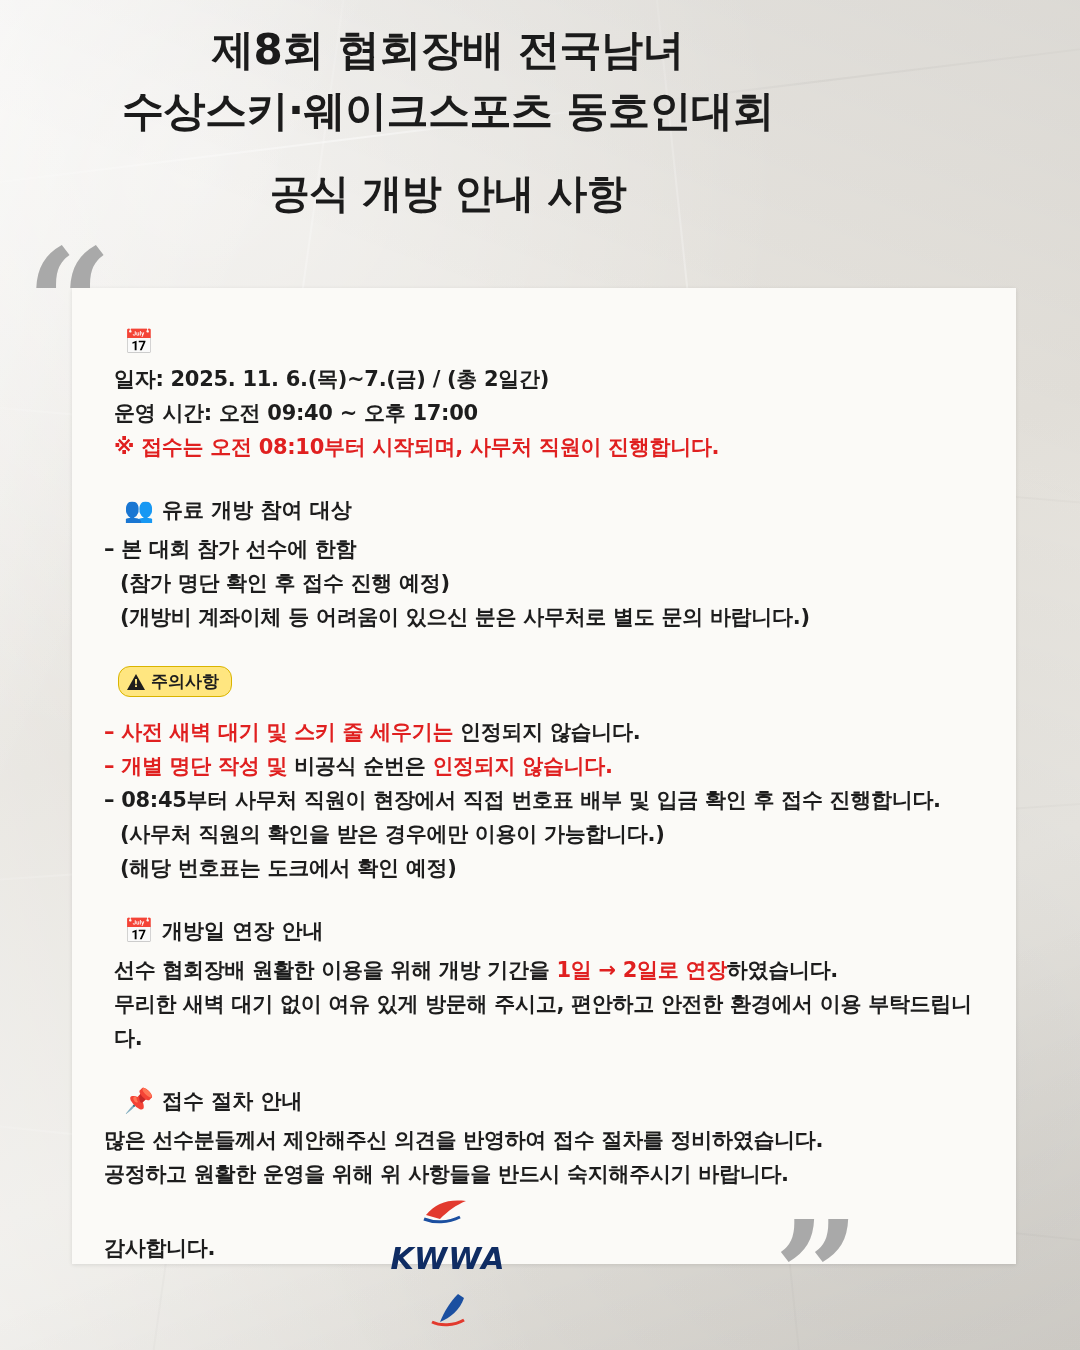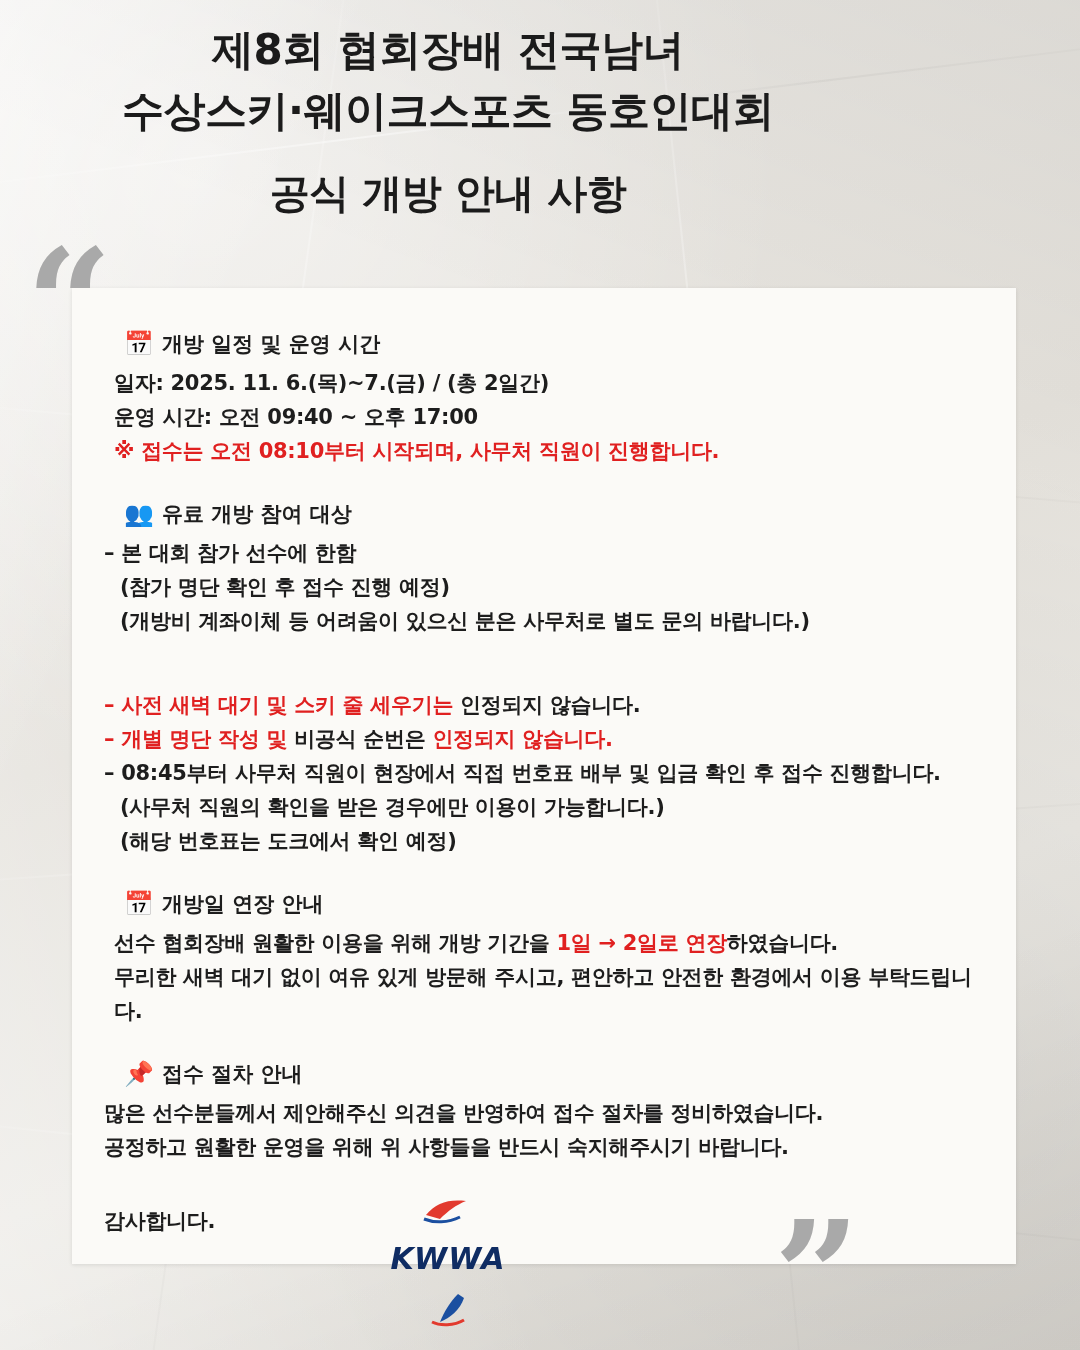--- a/index.html
+++ b/index.html
@@ -203,21 +203,20 @@
 
   <div class="quote-open">“</div>
   <div class="quote-close">”</div>
 
   <div class="card">
     <div class="card-inner">
 
       <div class="section">
         <div class="sec-head indent-more">
           <span class="ico">📅</span>
-          <span>개방 일정 및 운영 시간</span>
         </div>
         <div class="line pad">일자: 2025. 11. 6.(목)~7.(금) / (총 2일간)</div>
         <div class="line pad">운영 시간: 오전 09:40 ~ 오후 17:00</div>
         <div class="line pad red">※ 접수는 오전 08:10부터 시작되며, 사무처 직원이 진행합니다.</div>
       </div>
 
       <div class="gap-md"></div>
 
       <div class="section">
         <div class="sec-head indent-more">
@@ -225,20 +224,26 @@
           <span>유료 개방 참여 대상</span>
         </div>
         <div class="line">– 본 대회 참가 선수에 한함</div>
         <div class="line pad2">(참가 명단 확인 후 접수 진행 예정)</div>
         <div class="line pad2">(개방비 계좌이체 등 어려움이 있으신 분은 사무처로 별도 문의 바랍니다.)</div>
       </div>
 
       <div class="gap-md"></div>
 
       <div class="section">
+        <div>
+          <span class="warn-badge">
+            <span class="tri"></span>
+            <span class="txt">주의사항</span>
+          </span>
+        </div>
         <div class="gap-sm"></div>
         <div class="line">
           <span class="red-inline">– 사전 새벽 대기 및 스키 줄 세우기는</span>
           <span>인정되지 않습니다.</span>
         </div>
         <div class="line">
           <span class="red-inline">– 개별 명단 작성 및</span>
           <span>비공식 순번은</span>
           <span class="red-inline">인정되지 않습니다.</span>
         </div>

